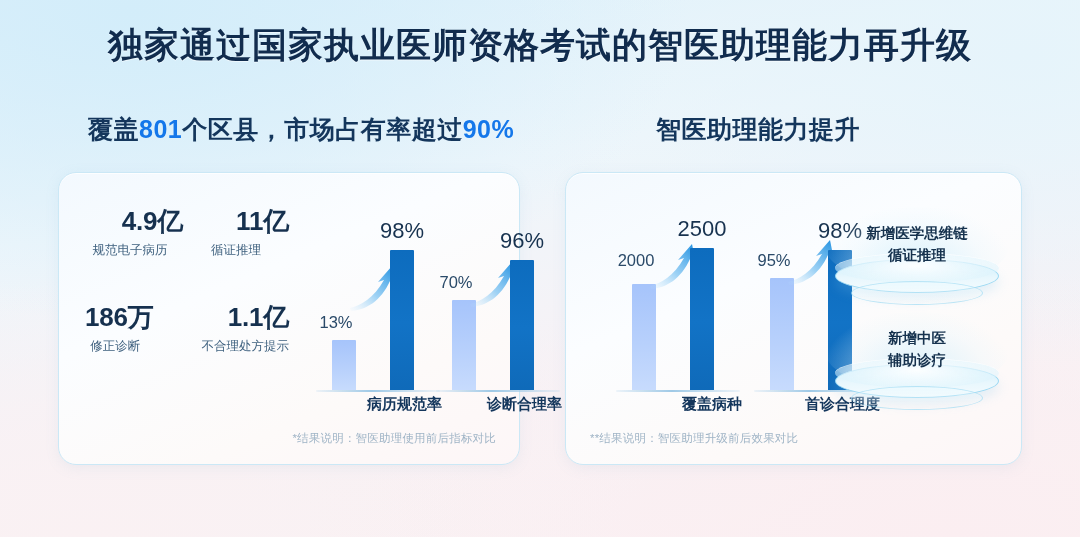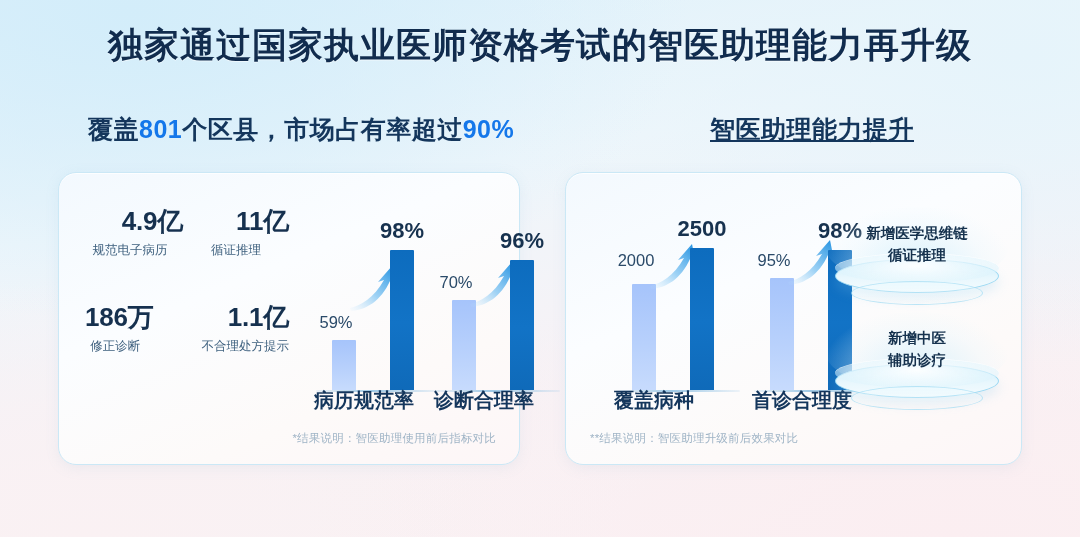--- a/index.html
+++ b/index.html
@@ -25,21 +25,21 @@
     text-shadow:0 1px 0 rgba(255,255,255,.55);
   }
 
   
   .sec-head {
     position:absolute; font-size:25px; font-weight:bold; color:#14365c;
     letter-spacing:.5px; white-space:nowrap;
   }
   .sec-head .hl { color:#1477ea; }
   #head-left  { left:88px;  top:113px; }
-  #head-right { left:710px; top:113px;text-decoration:underline; }
+  #head-right { left:656px; top:113px; }
 
   
   .card {
     position:absolute; top:172px; height:293px; border-radius:18px;
     background:linear-gradient(157deg,#f3f9fe 0%, #fbfdff 38%, #fdfaf9 72%, #fdf6f7 100%);
     border:1px solid #cbe8f6;
     box-shadow:0 3px 14px rgba(120,165,200,.10), inset 0 1px 0 rgba(255,255,255,.8);
   }
   #card-left  { left:58px;  width:462px; }
   #card-right { left:565px; width:457px; }
@@ -77,28 +77,28 @@
   }
   .bar.high {
     left:76px;
     background:linear-gradient(180deg,#0d6cbe 0%, #1273c6 52%, #0f6ab9 100%);
   }
   .bval {
     position:absolute; text-align:center; white-space:nowrap;
     color:#17324f; line-height:1;
   }
   .bval.low  { left:-9px; width:62px; font-size:16.5px; font-weight:normal; color:#2a4a69; }
-  .bval.high { left:50px; width:76px; font-size:22px;   font-weight:bold; }
+  .bval.high { left:50px; width:76px; font-size:22px;   font-weight:normal; }
 
   
   .arrow { position:absolute; left:34px; width:52px; height:52px; }
 
   .cat-lbl {
-    position:absolute; text-align:left; width:128px;
-    font-size:20px; font-weight:bold; color:#14365c; white-space:nowrap;
+    position:absolute; text-align:right; width:128px;
+    font-size:15px; font-weight:bold; color:#14365c; white-space:nowrap;
   }
   .cl-l1 { left:255px; bottom:50px; }
   .cl-l2 { left:375px; bottom:50px;margin-top:23px; }
   .cl-r1 { left:48px;  bottom:50px; }
   .cl-r2 { left:186px; bottom:50px; }
 
   .foot {
     position:absolute; bottom:18px; font-size:11.5px; color:#9fb4c6;
     white-space:nowrap; letter-spacing:.2px;
   }
@@ -173,21 +173,21 @@
         </div>
         <div class="stat">
           <div class="stat-val">1.1亿</div>
           <div class="stat-lbl">不合理处方提示</div>
         </div>
       </div>
     </div>
 
     <div class="bargroup bg-l1">
       <div class="pair">
-        <div class="bval low" style="bottom:62px">59%</div>
+        <div class="bval low" style="bottom:62px">13%</div>
         <div class="bar low" style="height:50px"></div>
         <div class="arrow" style="bottom:78px">
           <svg viewBox="0 0 52 52" width="52" height="52">
             <defs>
               <linearGradient id="ag1" x1="0" y1="1" x2="1" y2="0">
                 <stop offset="0%" stop-color="#bfe2fb" stop-opacity="0.05"></stop>
                 <stop offset="45%" stop-color="#7fc4f2" stop-opacity="0.75"></stop>
                 <stop offset="100%" stop-color="#1b8ee0"></stop>
               </linearGradient>
             </defs>

